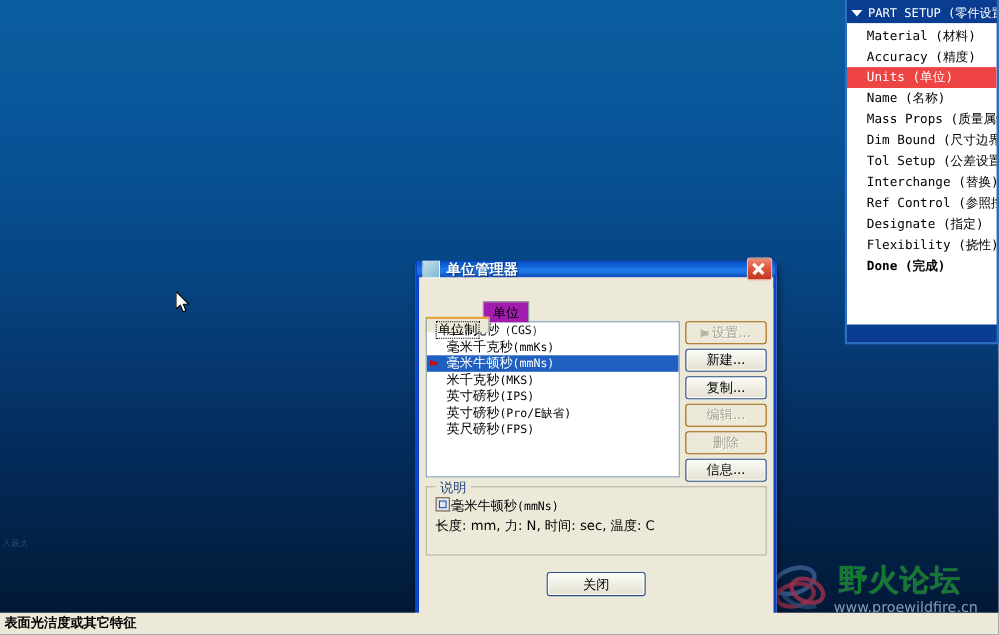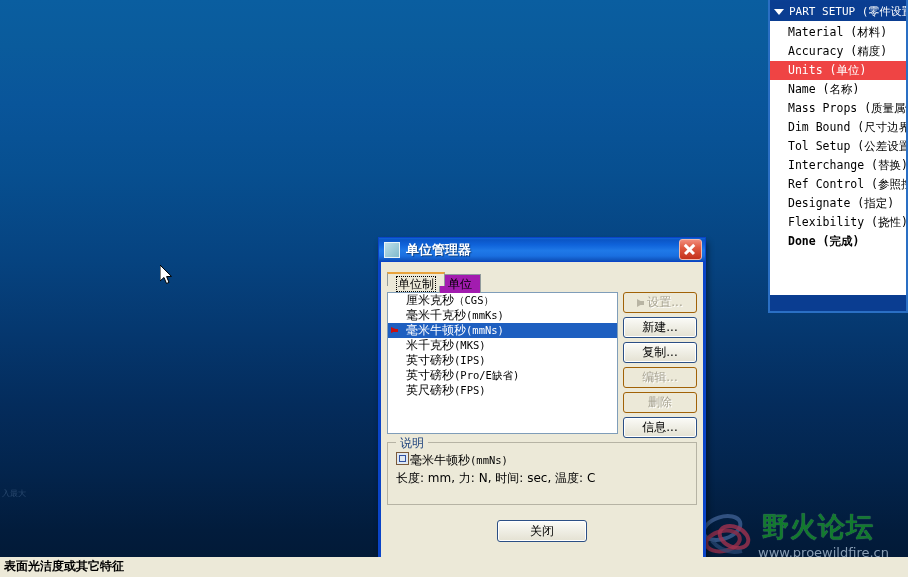--- a/index.html
+++ b/index.html
@@ -182,21 +182,21 @@
     border: 3px solid #0a44c8;
     border-top: none;
     box-sizing: border-box;
     box-shadow: 2px 2px 6px rgba(0,0,0,0.45);
   }
   #unit-dialog .titlebar {
     position: absolute;
     left: -3px;
     top: -3px;
     width: 328px;
-    height: 25px;
+    height: 15px;
     background: linear-gradient(180deg,
        #1165d8 0%, #0b56c6 8%, #0f63da 30%,
        #1f79e8 55%, #1a6fe0 78%, #0d4fb8 100%);
     box-sizing: border-box;
     display: flex;
     align-items: center;
     border: 1px solid #0a44c8;
   }
   #unit-dialog .titlebar .ticon {
     width: 14px;
@@ -252,21 +252,21 @@
   
   .tabstrip {
     position: absolute;
     left: 6px;
     top: 10px;
     width: 310px;
     height: 21px;
   }
   .tab {
     position: absolute;
-    top: 0;
+    top: 16px;
     height: 14px;
     line-height: 20px;
     padding: 0 8px;
     font-family: "DejaVu Sans", sans-serif;
     font-size: 12px;
     color: #000;
     background: #ece9d8;
     border: 1px solid #919b9c;
     border-bottom: none;
     box-sizing: border-box;

